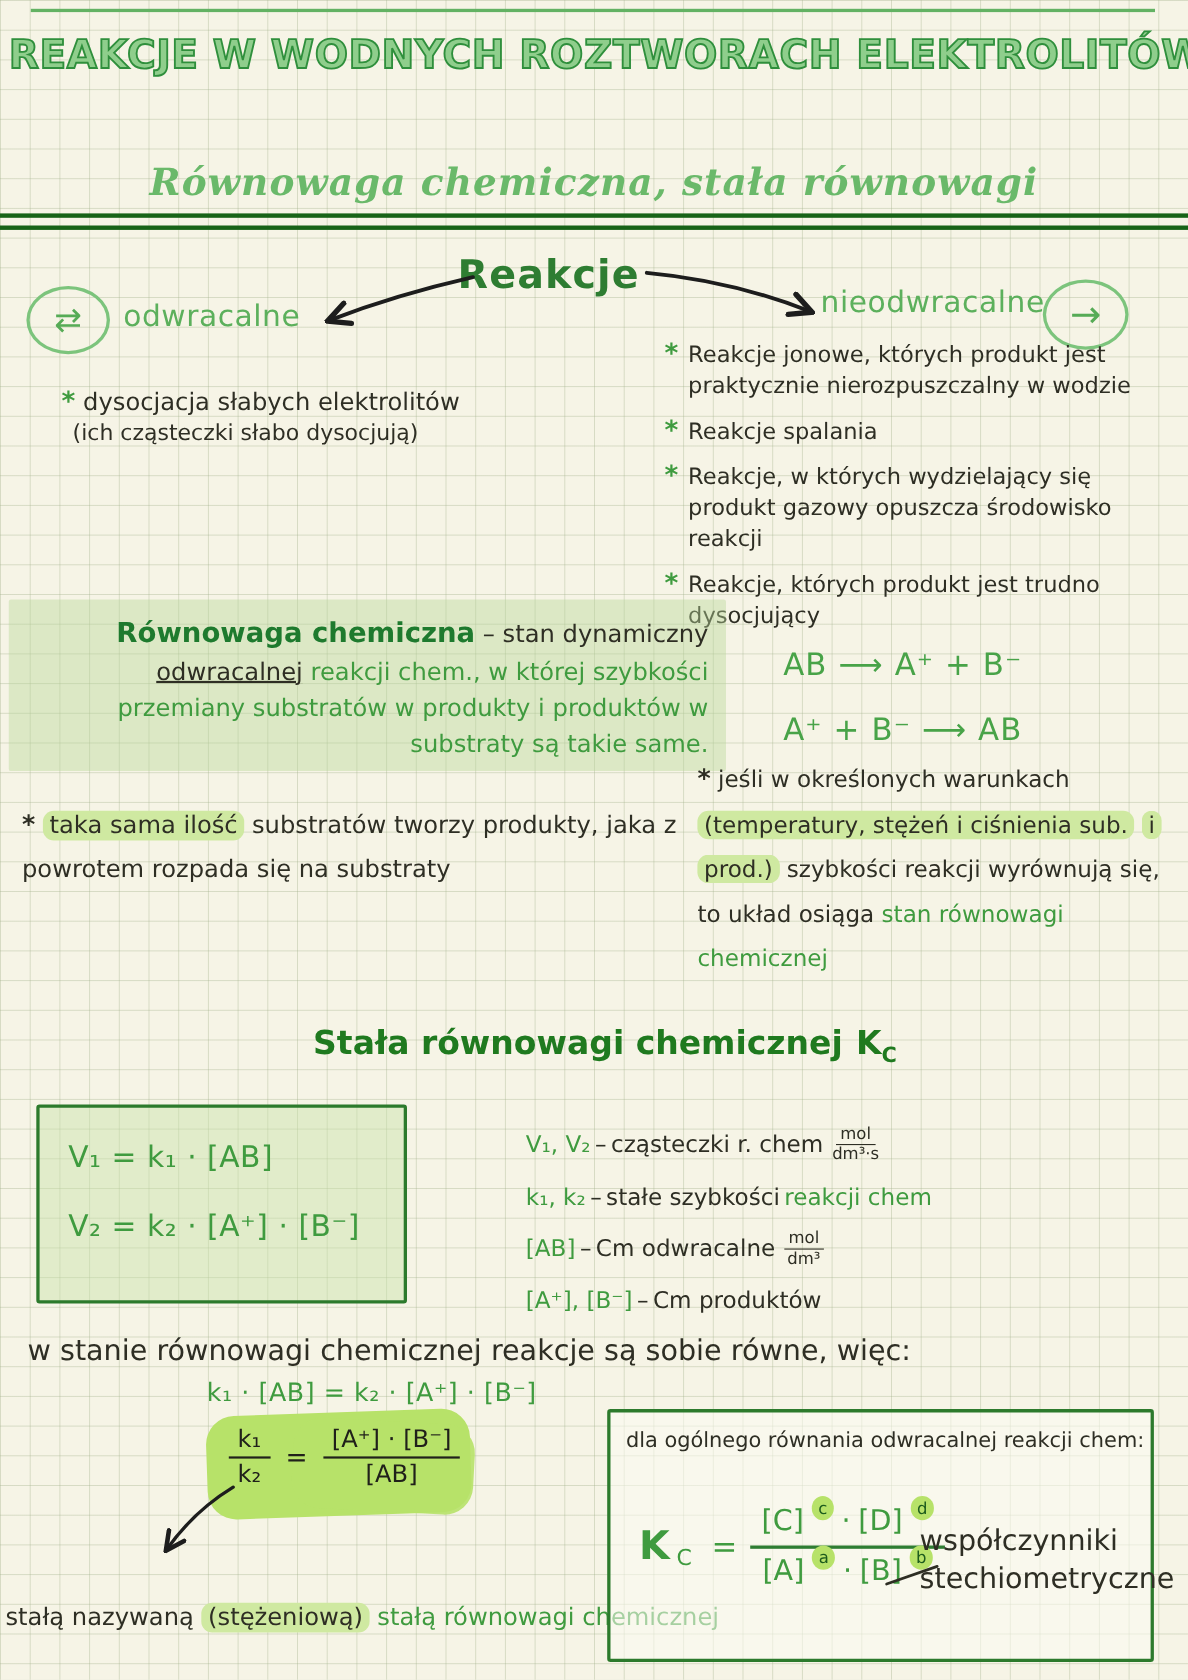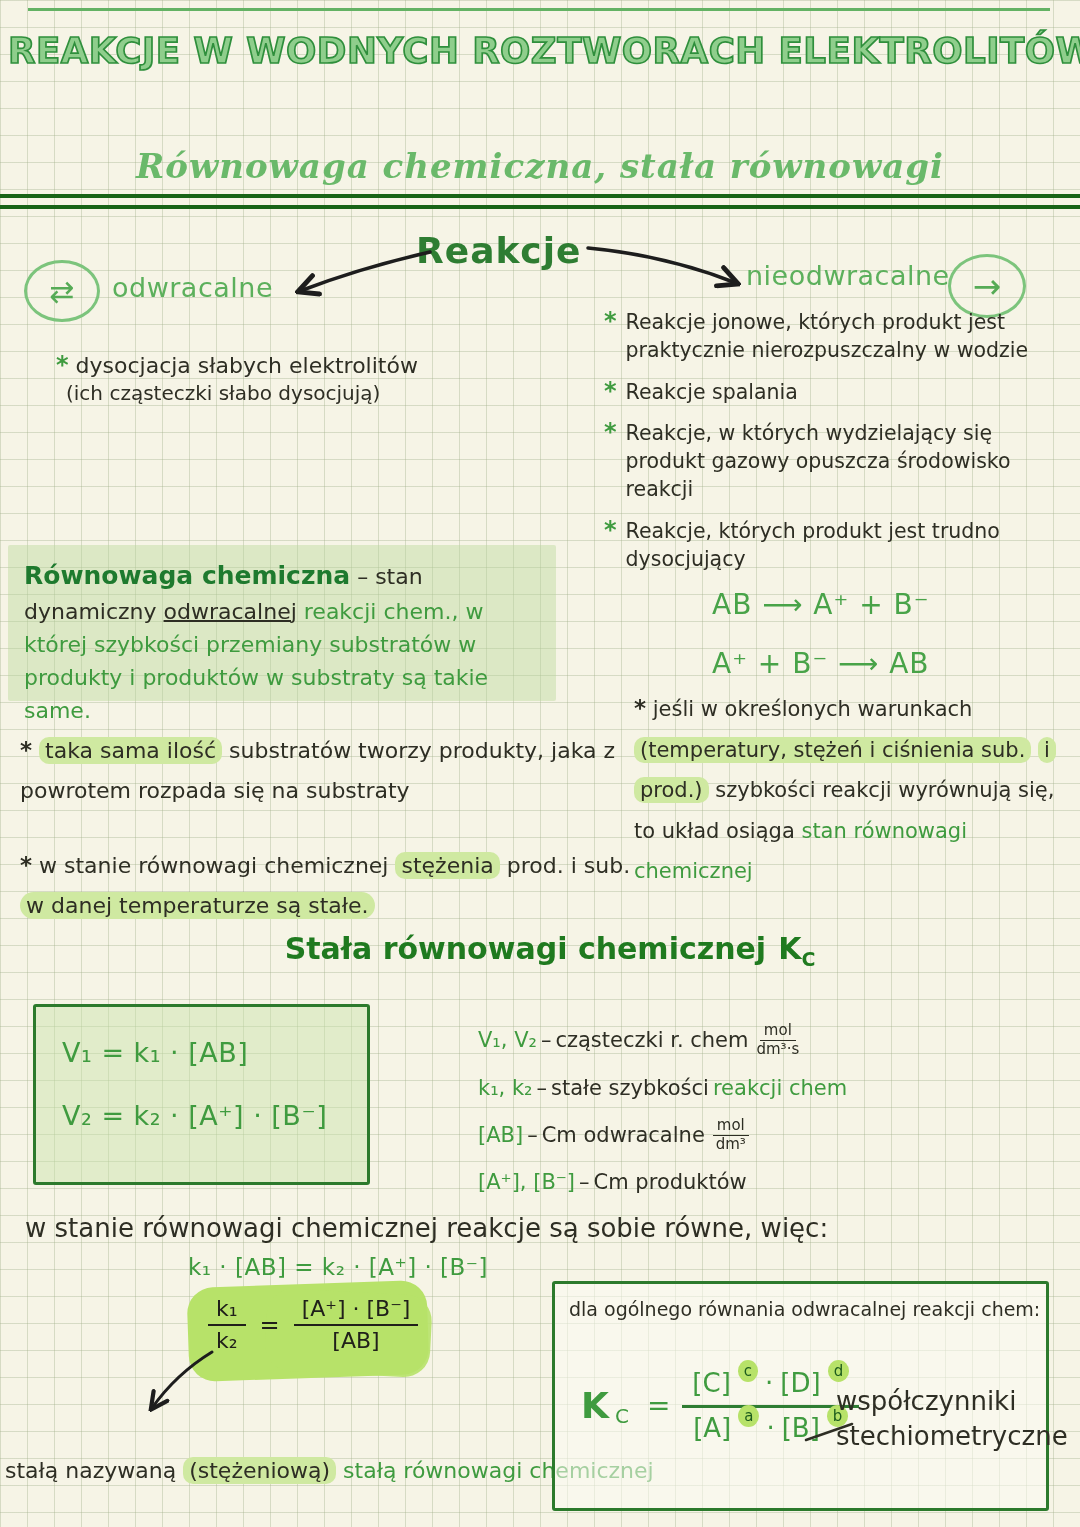--- a/index.html
+++ b/index.html
@@ -45,22 +45,22 @@
 
   .lb1 { left: 56px; top: 352px; font-size: 22px; }
   .lb2 { left: 66px; top: 381px; font-size: 20px; }
   .mark { color: #3f9b3f; font-weight: 700; font-size: 24px; line-height: 1.1; }
   .mark-ink { color: #2e2e24; font-weight: 700; font-size: 23px; }
 
   .rbullets { left: 604px; top: 308px; width: 472px; }
   .ritem { display: flex; gap: 9px; margin-bottom: 13px; font-size: 20.5px; line-height: 1.38; }
 
   .defbox {
-    left: 8px; top: 545px; width: 548px; height: 156px;
-    background: rgba(184,215,152,.42); padding: 12px 16px; border-radius: 2px;
+    left: 8px; top: 545px; width: 652px; height: 156px;
+    background: rgba(184,215,152,.42); padding: 12px 16px; border-radius: 2px; text-align: right;
   }
   .defp { margin: 0; font-size: 22px; line-height: 1.5; }
   .deft { font-size: 25px; font-weight: 700; color: #1e7a2e; }
   .defu { text-decoration: underline; text-decoration-thickness: 2px; }
 
   .abeq { left: 712px; font-size: 28px; color: #48a348; letter-spacing: 1px; margin-top: 36px; }
   .abeq1 { top: 552px; } .abeq2 { top: 611px; }
 
   .cond { left: 634px; top: 686px; width: 432px; font-size: 21px; line-height: 1.92; margin: 0; }
   .hl {
@@ -191,21 +191,20 @@
     <p class="defp"><span class="deft">Równowaga chemiczna</span><span class="ink"> – stan dynamiczny </span><span class="defu ink">odwracalnej</span><span class="accent"> reakcji chem., w której szybkości przemiany substratów w produkty i produktów w substraty są takie same.</span></p>
   </div>
 
   <div class="abs abeq abeq1">AB ⟶ A⁺ + B⁻</div>
   <div class="abs abeq abeq2">A⁺ + B⁻ ⟶ AB</div>
 
   <p class="abs cond"><span class="mark-ink">*</span> <span class="ink">jeśli w określonych warunkach </span><span class="hl">(temperatury, stężeń i ciśnienia sub.</span> <span class="hl">i prod.)</span><span class="ink"> szybkości reakcji wyrównują się, to układ osiąga </span><span class="accent">stan równowagi chemicznej</span></p>
 
   <p class="abs facts1"><span class="mark-ink">*</span> <span class="hl">taka sama ilość</span><span> substratów tworzy produkty, jaka z powrotem rozpada się na substraty</span></p>
 
-  <p class="abs facts2"><span class="mark-ink">*</span> <span>w stanie równowagi chemicznej </span><span class="hl">stężenia</span><span> prod. i sub. </span><span class="hl pill">w danej temperaturze są stałe.</span></p>
 
   <div class="abs kch">
     <span>Stała równowagi chemicznej</span><span class="kcsym"><span>K</span><sub>C</sub></span>
   </div>
 
   <div class="abs vbox">
     <div class="vline">V₁ = k₁ · [AB]</div>
     <div class="vline vline2">V₂ = k₂ · [A⁺] · [B⁻]</div>
   </div>
 

